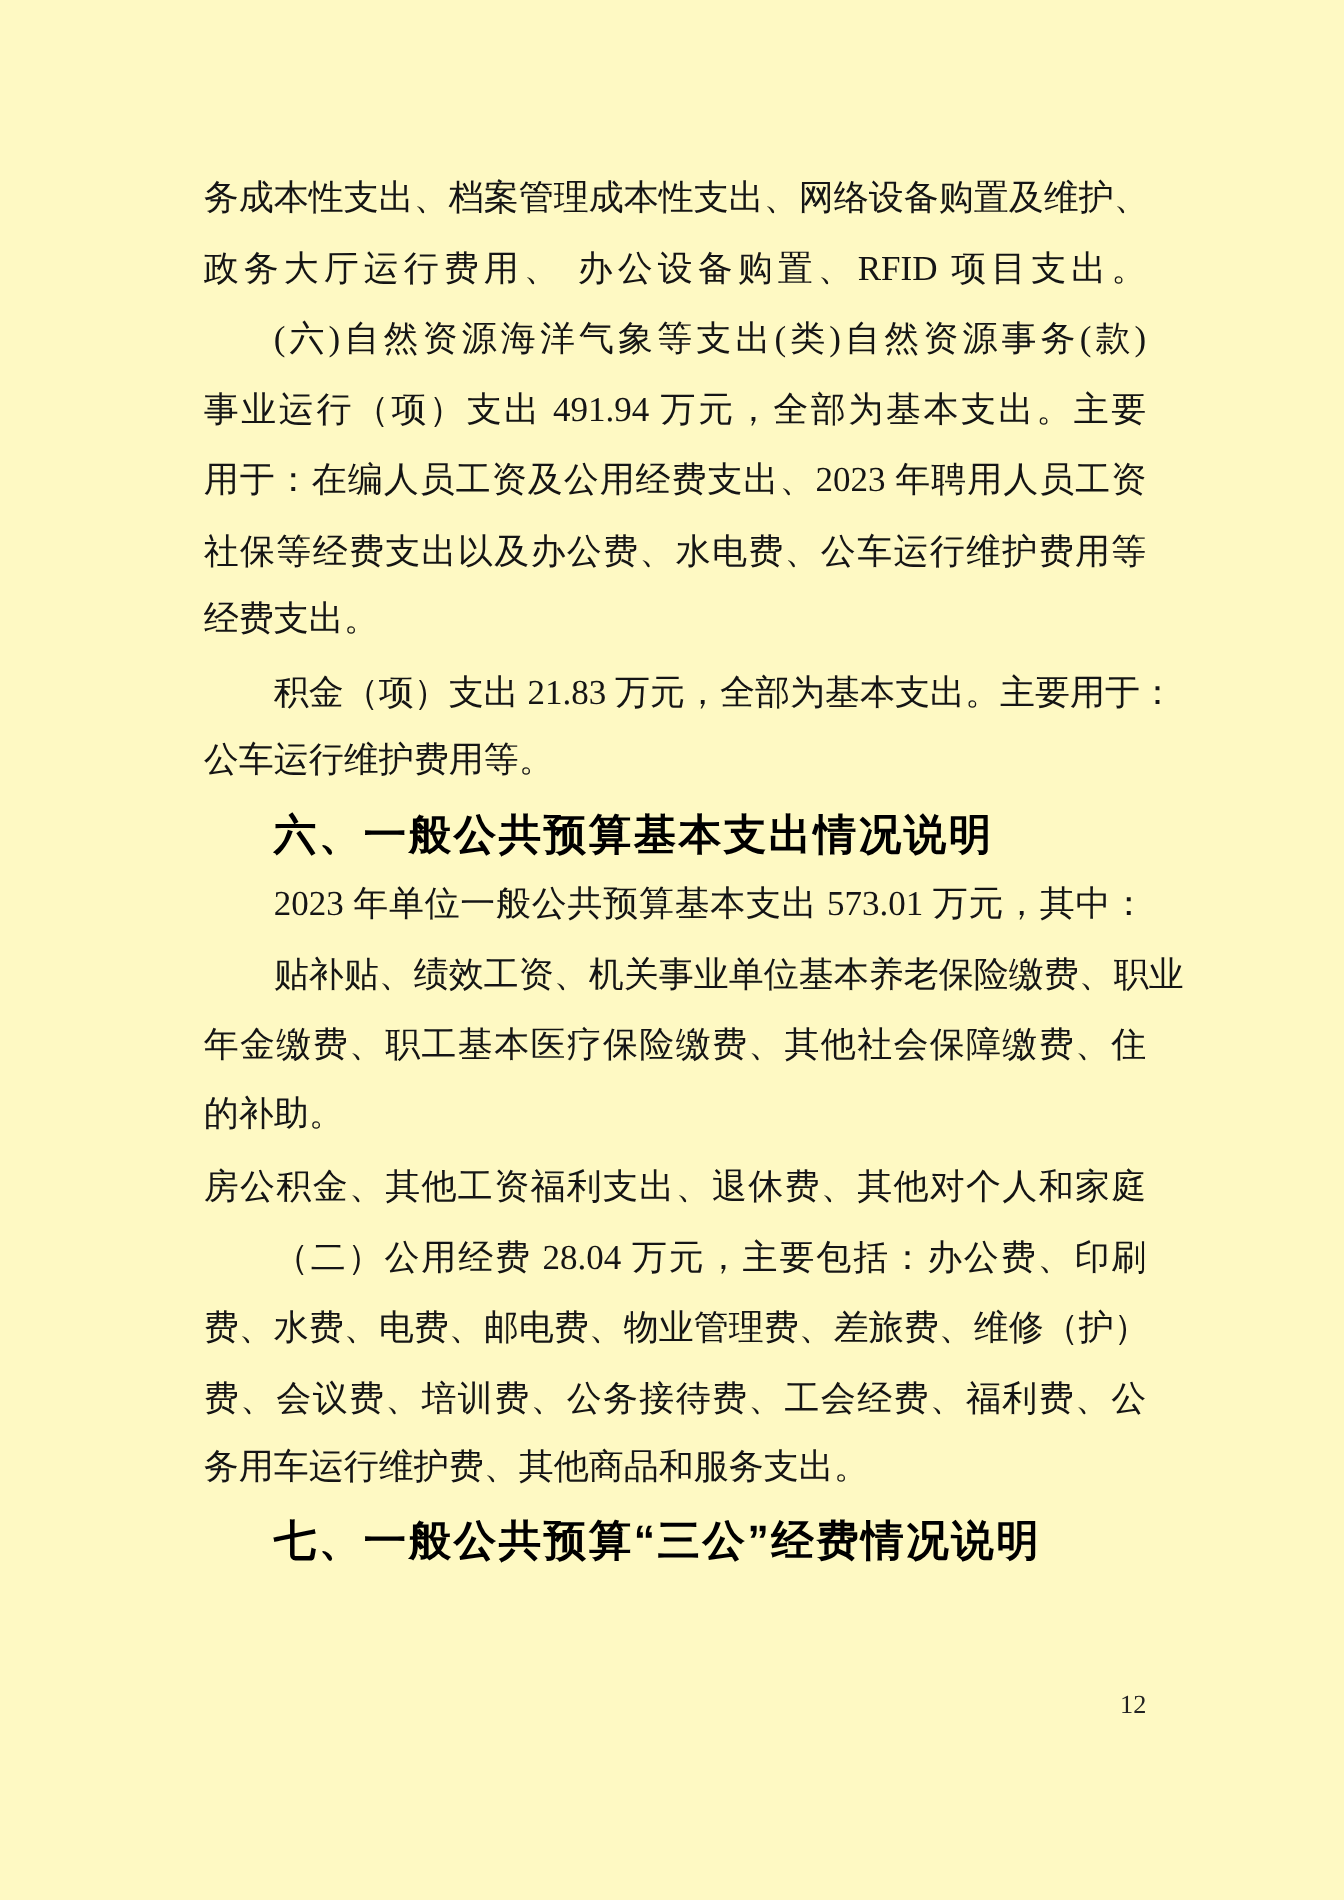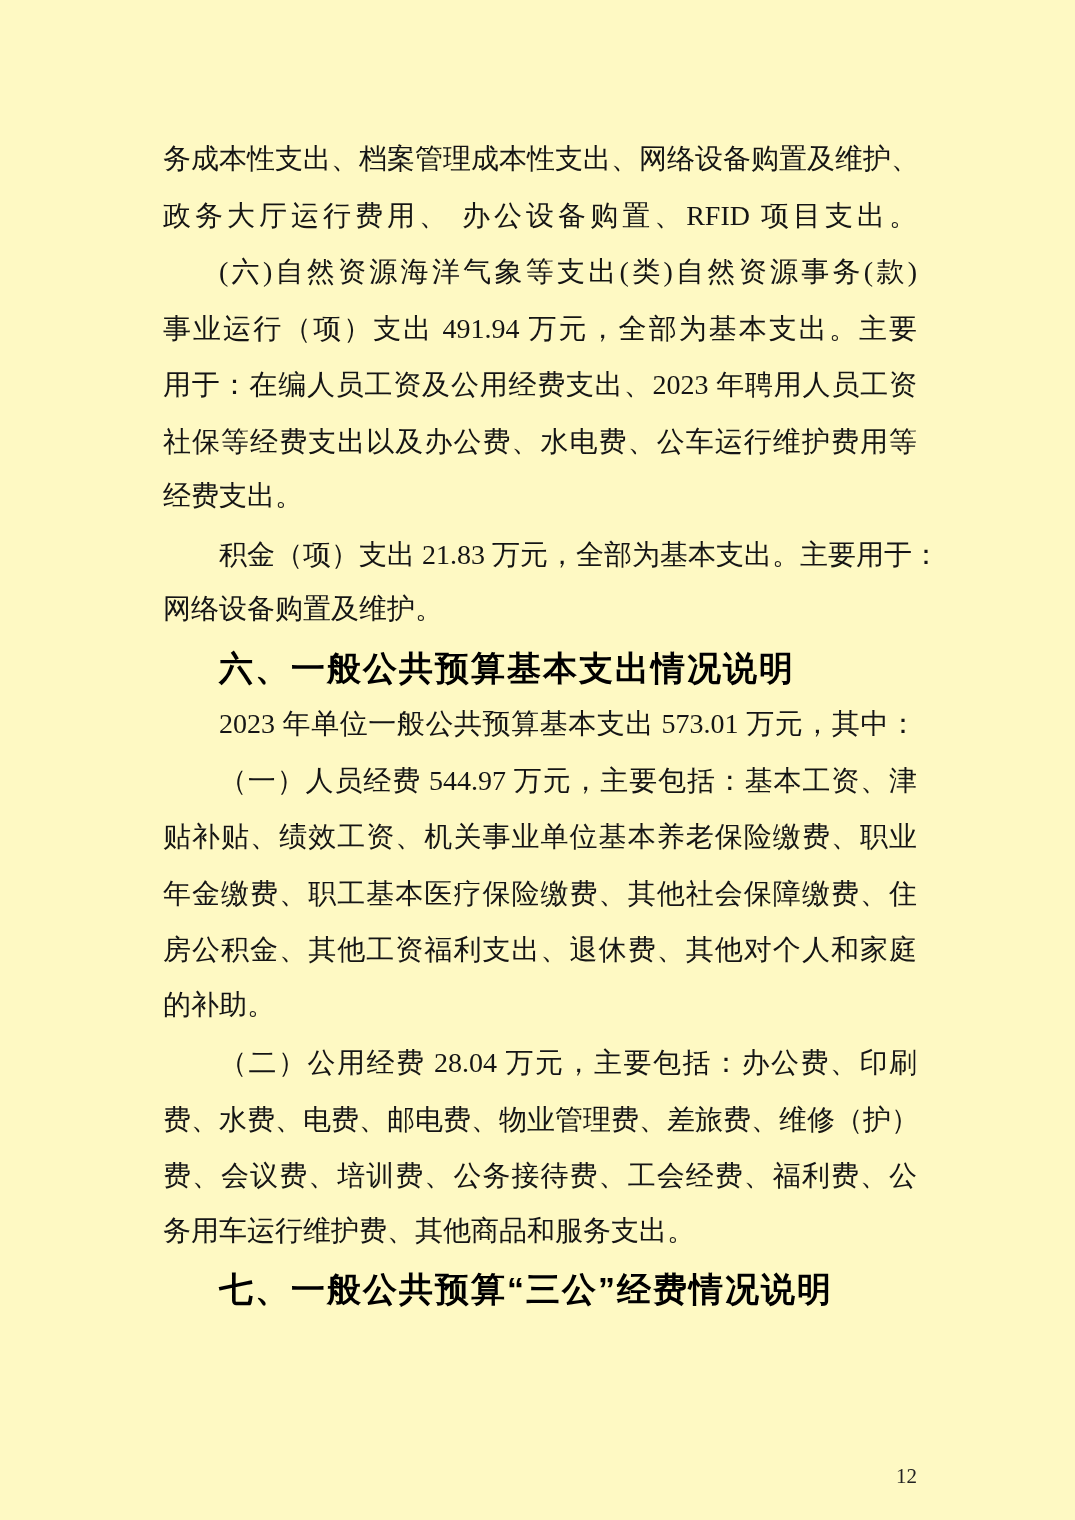--- a/index.html
+++ b/index.html
@@ -51,21 +51,21 @@
     letter-spacing: 2px;
     text-align: center;
     text-align-last: left;
   }
   .block.heading.indent .line:first-child {
     text-indent: 1.65em;
   }
   .page-number {
     position: absolute;
     left: 896px;
-    top: 1464px;
+    top: 1351px;
     font-family: "Liberation Serif", "DejaVu Serif", serif;
     font-size: 21px;
     color: #222222;
   }
 </style>
 </head>
 <body>
 
 <div class="page">
   <div class="content">
@@ -75,34 +75,33 @@
       </div>
       <div class="block paragraph indent">
         <div class="line">(六)自然资源海洋气象等支出(类)自然资源事务(款)</div>
         <div class="line">事业运行（项）支出 491.94 万元，全部为基本支出。主要</div>
         <div class="line">用于：在编人员工资及公用经费支出、2023 年聘用人员工资</div>
         <div class="line">社保等经费支出以及办公费、水电费、公车运行维护费用等</div>
         <div class="line endline">经费支出。</div>
       </div>
       <div class="block paragraph indent">
         <div class="line">积金（项）支出 21.83 万元，全部为基本支出。主要用于：</div>
-        <div class="line endline">网络设备购置及维护。</div>
+        <div class="line endline">公车运行维护费用等。</div>
       </div>
       <div class="block heading indent">
         <div class="line endline">六、一般公共预算基本支出情况说明</div>
       </div>
       <div class="block paragraph indent">
         <div class="line">2023 年单位一般公共预算基本支出 573.01 万元，其中：</div>
       </div>
       <div class="block paragraph indent">
-        <div class="line">（一）人员经费 544.97 万元，主要包括：基本工资、津</div>
         <div class="line">贴补贴、绩效工资、机关事业单位基本养老保险缴费、职业</div>
         <div class="line">年金缴费、职工基本医疗保险缴费、其他社会保障缴费、住</div>
+        <div class="line endline">的补助。</div>
         <div class="line">房公积金、其他工资福利支出、退休费、其他对个人和家庭</div>
-        <div class="line endline">的补助。</div>
       </div>
       <div class="block paragraph indent">
         <div class="line">（二）公用经费 28.04 万元，主要包括：办公费、印刷</div>
         <div class="line">费、水费、电费、邮电费、物业管理费、差旅费、维修（护）</div>
         <div class="line">费、会议费、培训费、公务接待费、工会经费、福利费、公</div>
         <div class="line endline">务用车运行维护费、其他商品和服务支出。</div>
       </div>
       <div class="block heading indent">
         <div class="line endline">七、一般公共预算“三公”经费情况说明</div>
       </div>

